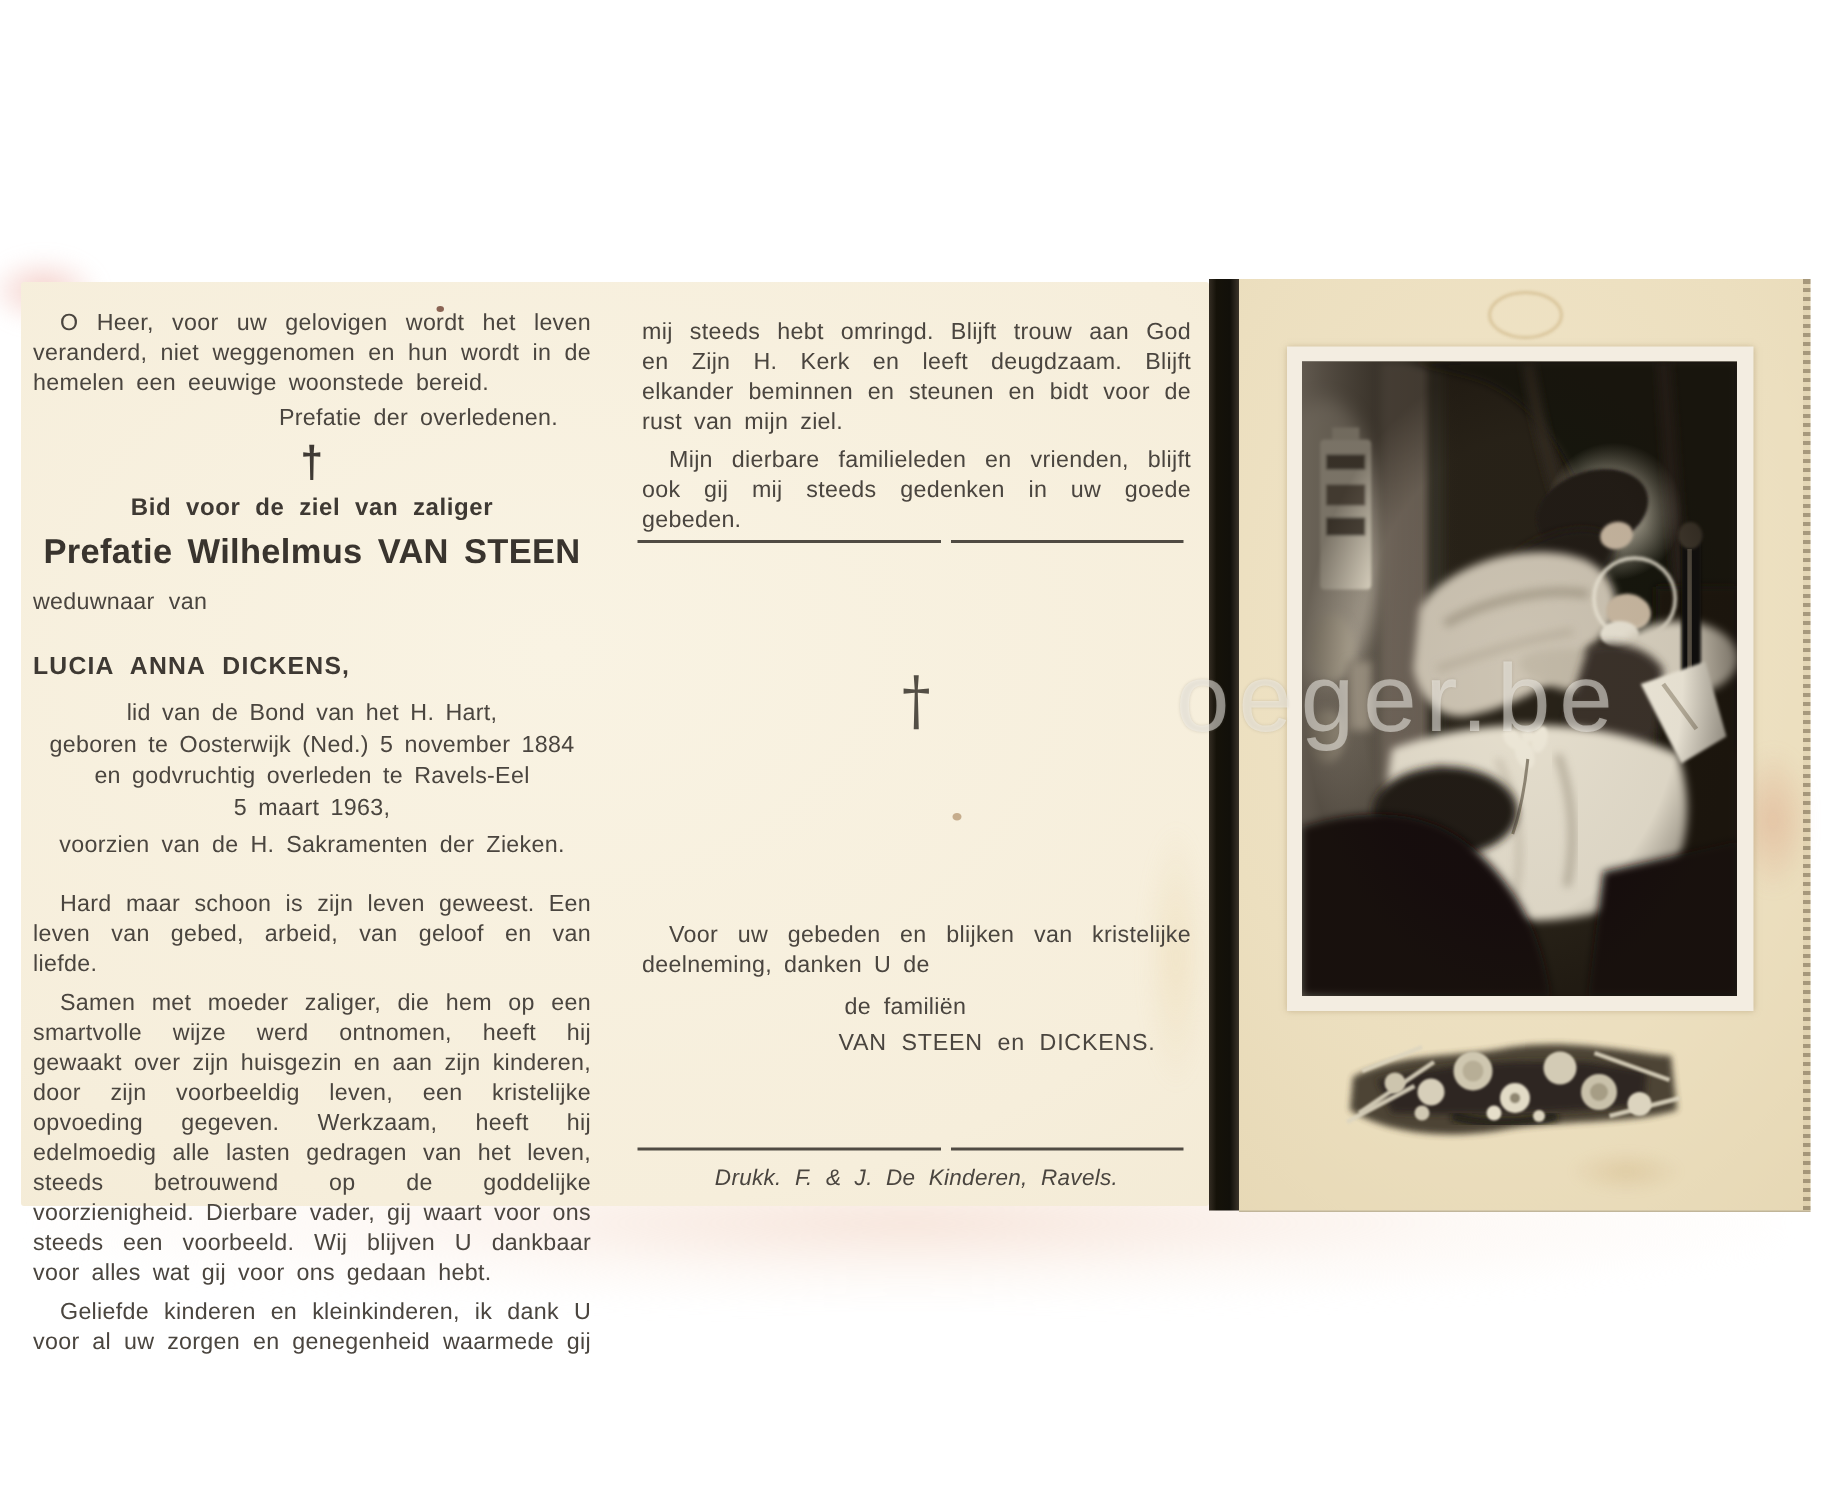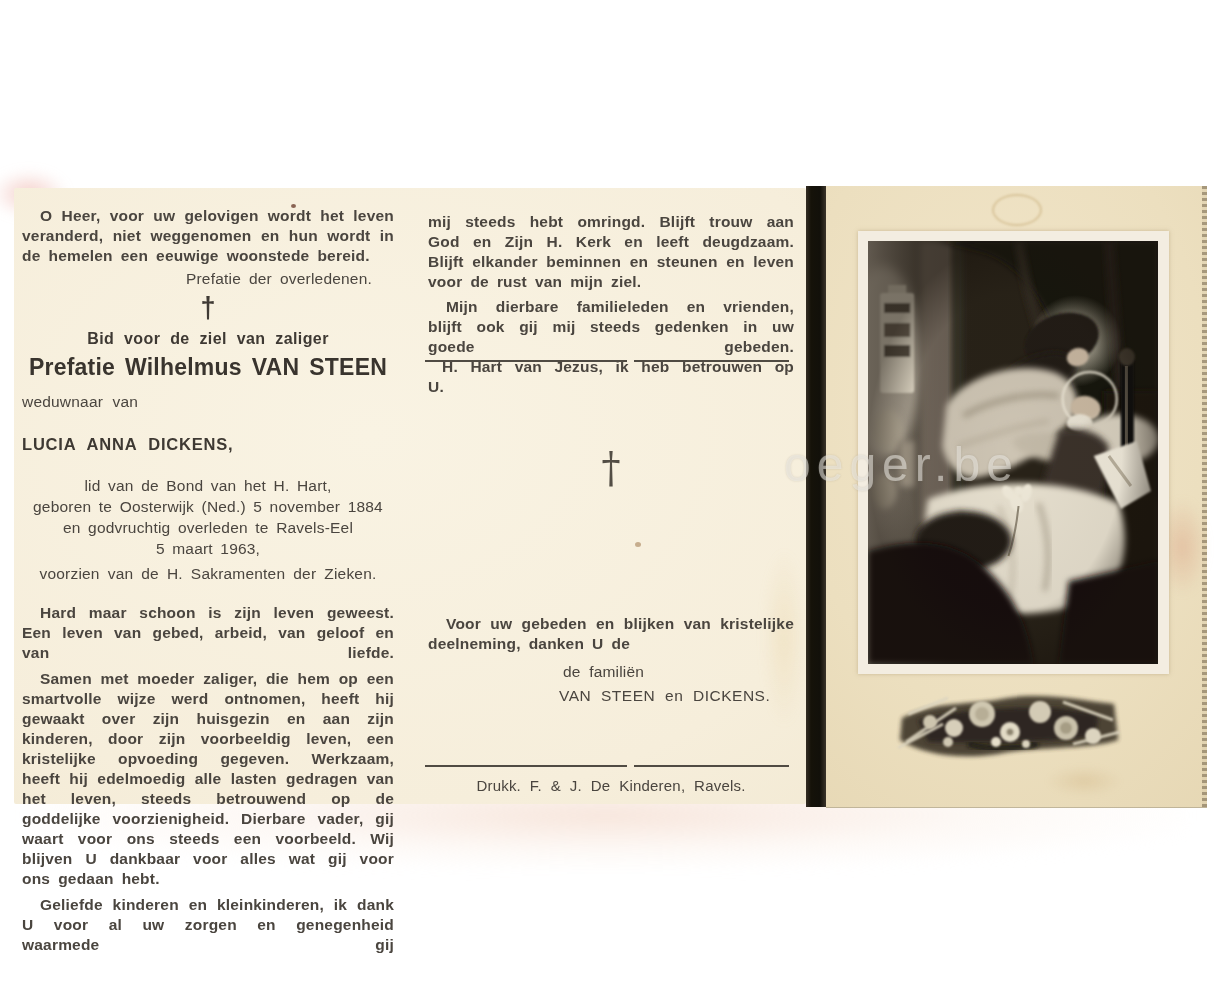--- a/index.html
+++ b/index.html
@@ -70,54 +70,54 @@
     background:radial-gradient(ellipse, rgba(214,148,118,0.38), rgba(214,148,118,0) 70%);
     filter:blur(5px);
   }
   .stain-b {
     position:absolute; left:220px; top:580px; width:76px; height:30px;
     background:radial-gradient(ellipse, rgba(190,150,90,0.22), rgba(190,150,90,0) 70%);
     filter:blur(3px);
   }
   .watermark {
     position:absolute; left:770px; top:247px; z-index:5;
-    font-size:48px; line-height:64px; letter-spacing:6px; font-weight:400;
+    font-size:64px; line-height:64px; letter-spacing:6px; font-weight:400;
     color:rgba(248,246,240,0.5);
     text-shadow:0 0 2px rgba(120,110,100,0.25);
     pointer-events:none;
   }
 
   
   .col { font-size:15.5px; line-height:20px; text-align:justify; word-spacing:3.5px; letter-spacing:0.2px; }
   .col1 { position:absolute; left:8px; top:18px; width:372px; }
   .col2 { position:absolute; left:414px; top:24px; width:366px; height:585px; }
-  p.body { margin:0;font-weight:bold; }
+  p.body { margin:0; }
   .indent { text-indent:18px; }
   .jl { text-align-last:justify; }
   .mt6 { margin-top:6px !important; }
   .attribution { text-align:right; padding-right:22px; margin-top:3px; }
   .cross1 { text-align:center; font-size:27px; line-height:28px; font-weight:bold; margin-top:5px; transform:scaleY(1.1); color:#3f3a34; }
   .intro { text-align:center; font-weight:bold; font-size:16px; letter-spacing:0.4px; word-spacing:5px; margin-top:7px; color:#3e3933; }
   .name { text-align:center; font-weight:bold; font-size:23px; line-height:28px; letter-spacing:0.2px; margin-top:4px; white-space:nowrap; color:#39342e; }
   .relation { margin-top:11px; word-spacing:5px; }
   .spouse { text-align:left; font-weight:bold; font-size:16.5px; letter-spacing:0.8px; word-spacing:6px; margin-top:22px; color:#3e3933; }
-  .bio { text-align:center; line-height:21px; margin-top:21px; word-spacing:3px; }
+  .bio { text-align:center; line-height:21px; margin-top:11px; word-spacing:3px; }
   .sacraments { text-align:center; margin-top:5px; }
   .p-hard { margin-top:19px !important; }
   .prayer { margin-top:8px; text-indent:14px; word-spacing:5px; }
   .rule { position:absolute; left:-3px; width:364px; height:2px;
           background:linear-gradient(to right, #504b43 0%, #504b43 55.5%, rgba(0,0,0,0) 55.5%, rgba(0,0,0,0) 57.5%, #504b43 57.5%, #504b43 100%); }
   .rule-a { top:148px; }
   .rule-b { top:553px; }
   .cross2 { position:absolute; top:232px; left:0; width:100%; text-align:center;
             font-family:"DejaVu Serif", serif; font-size:38px; line-height:46px; color:#534e45; transform:scaleY(1.15); }
   .thanks { position:absolute; top:402px; left:0; width:366px; }
   .fam-label { position:absolute; top:450px; left:135px; word-spacing:4px; }
   .fam-names { position:absolute; top:474px; left:131px; word-spacing:5px; letter-spacing:0.5px; }
-  .printer { position:absolute; top:564px; left:0; width:100%; text-align:center; font-size:15px; word-spacing:4.5px; }
+  .printer { position:absolute; top:564px; left:0; width:100%; text-align:center; font-size:15px; word-spacing:4.5px;font-style:italic; }
 </style>
 </head>
 <body>
 
 <div class="under-glow"></div>
 <div class="smudge-tl"></div>
 
 <div class="scan">
 
   <div class="panel-left">
@@ -139,23 +139,22 @@
         <div>en godvruchtig overleden te Ravels-Eel</div>
         <div>5 maart 1963,</div>
       </div>
       <div class="sacraments">voorzien van de H. Sakramenten der Zieken.</div>
       <p class="body indent jl p-hard">Hard maar schoon is zijn leven geweest. Een leven van gebed, arbeid, van geloof en van liefde.</p>
       <p class="body indent mt6">Samen met moeder zaliger, die hem op een smartvolle wijze werd ontnomen, heeft hij gewaakt over zijn huisgezin en aan zijn kinderen, door zijn voorbeeldig leven, een kristelijke opvoeding gegeven. Werkzaam, heeft hij edelmoedig alle lasten gedragen van het leven, steeds betrouwend op de goddelijke voorzienigheid. Dierbare vader, gij waart voor ons steeds een voorbeeld. Wij blijven U dankbaar voor alles wat gij voor ons gedaan hebt.</p>
       <p class="body indent jl mt6">Geliefde kinderen en kleinkinderen, ik dank U voor al uw zorgen en genegenheid waarmede gij</p>
     </div>
 
     <div class="col col2">
-      <p class="body">mij steeds hebt omringd. Blijft trouw aan God en Zijn H. Kerk en leeft deugdzaam. Blijft elkander beminnen en steunen en leven voor de rust van mijn ziel.</p>
+      <p class="body">mij steeds hebt omringd. Blijft trouw aan God en Zijn H. Kerk en leeft deugdzaam. Blijft elkander beminnen en steunen en bidt voor de rust van mijn ziel.</p>
       <p class="body indent jl" style="margin-top:5px;">Mijn dierbare familieleden en vrienden, blijft ook gij mij steeds gedenken in uw goede gebeden.</p>
-      <p class="body prayer">H. Hart van Jezus, ik heb betrouwen op U.</p>
       <div class="rule rule-a"></div>
       <div class="cross2">†</div>
       <p class="body indent thanks">Voor uw gebeden en blijken van kristelijke deelneming, danken U de</p>
       <div class="fam-label">de familiën</div>
       <div class="fam-names">VAN STEEN en DICKENS.</div>
       <div class="rule rule-b"></div>
       <div class="printer">Drukk. F. &amp; J. De Kinderen, Ravels.</div>
     </div>
   </div>
 

